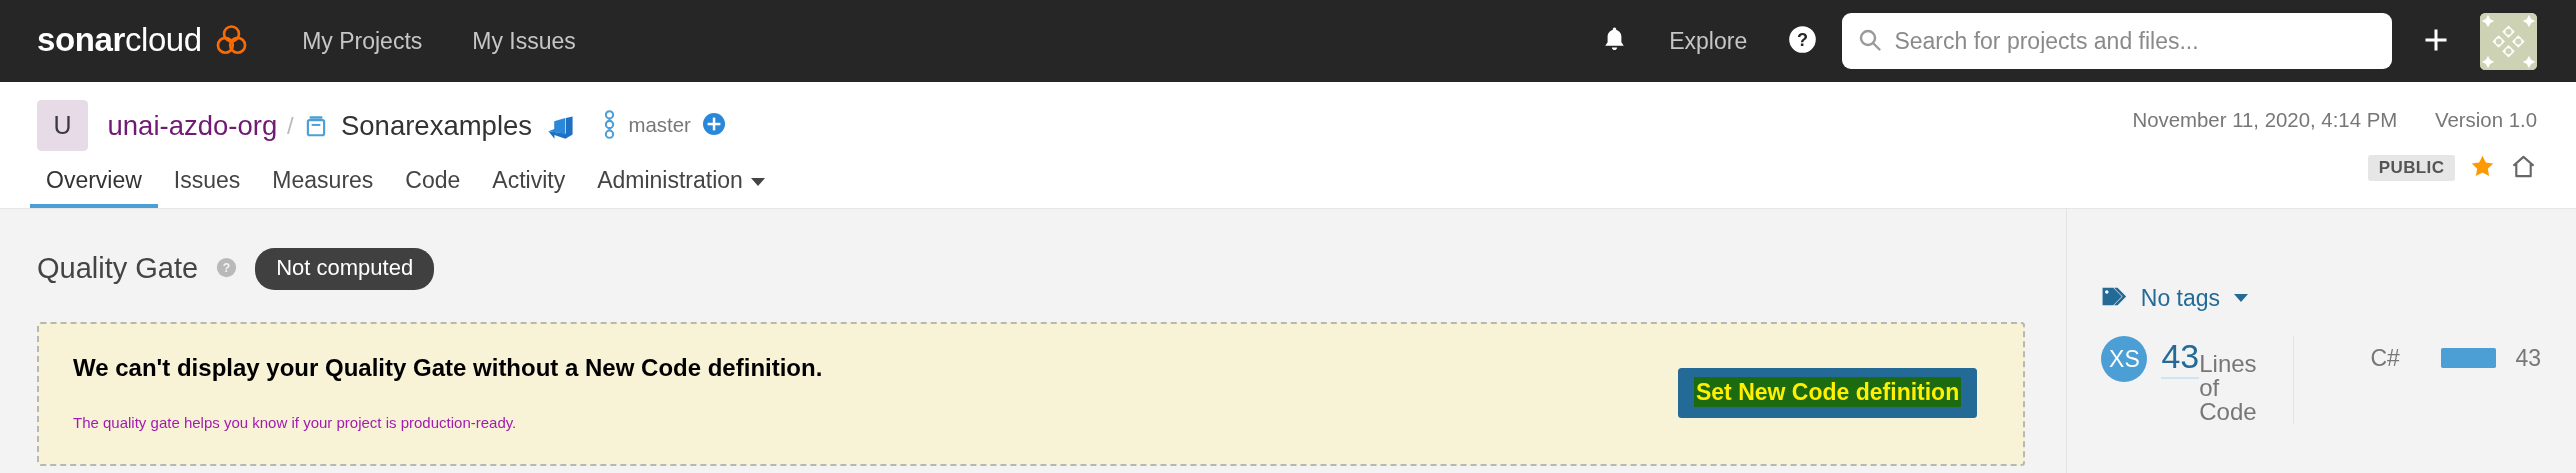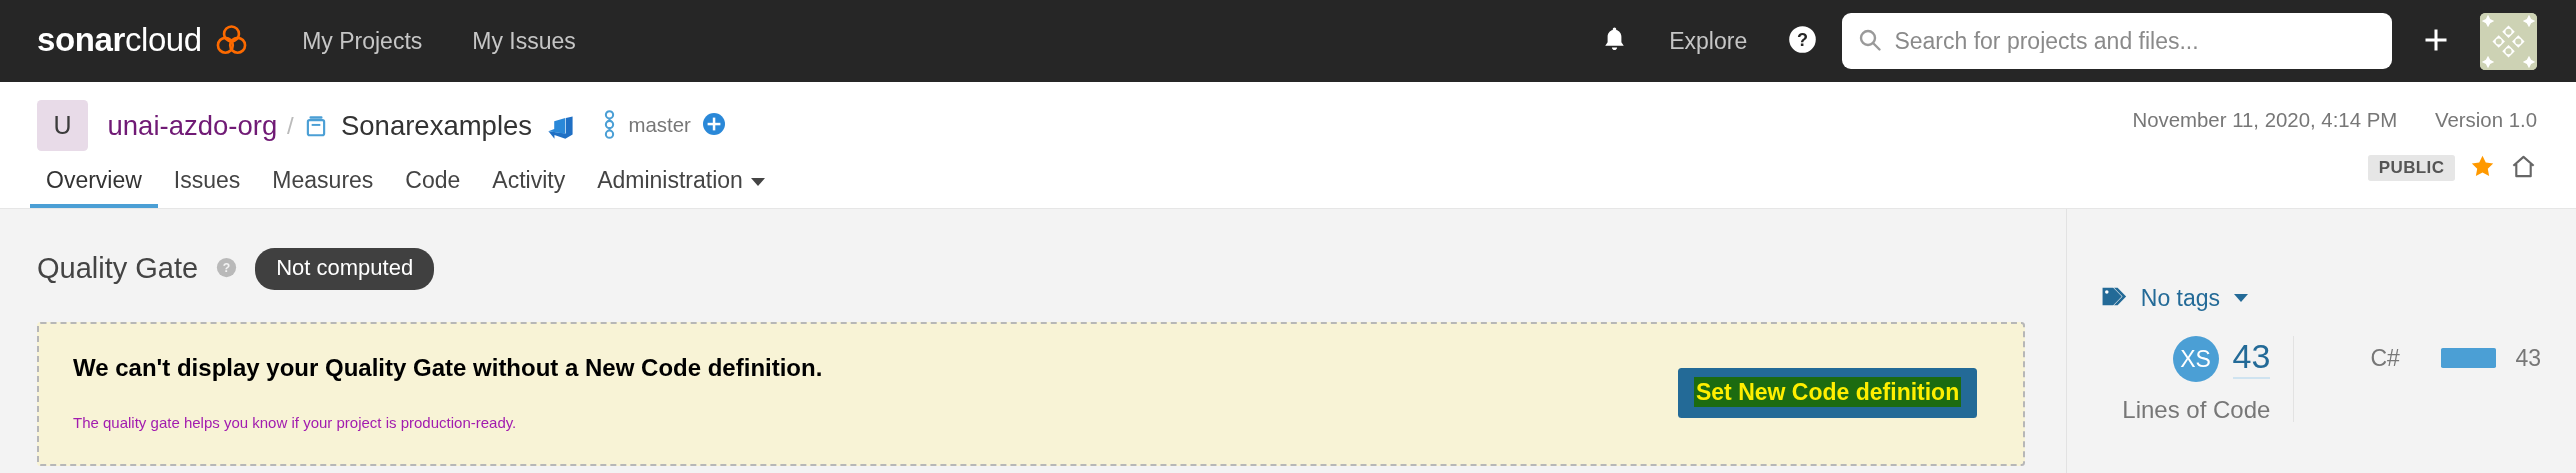--- a/index.html
+++ b/index.html
@@ -227,21 +227,21 @@
     border-top: 8px solid #236a97;
     margin-left: 1.8px;
   }
 
   .loc-row {
     margin-top: 25px;
     display: flex; align-items: flex-start;
   }
   .loc-block {
     width: 193px;
-    display: flex; flex-direction: column; align-items: flex-end;
+    display: flex; flex-direction: row; align-items: flex-start;
     padding-right: 23px;
     border-right: 1.8px solid #e2e2e2;
   }
   .loc-line { display: flex; align-items: center; gap: 14px; }
   .size-rating {
     width: 46px; height: 46px; border-radius: 50%;
     background: #4b9fd5; color: #ffffff;
     display: flex; align-items: center; justify-content: center;
     font-size: 23px; line-height: 1;
     flex: none;

